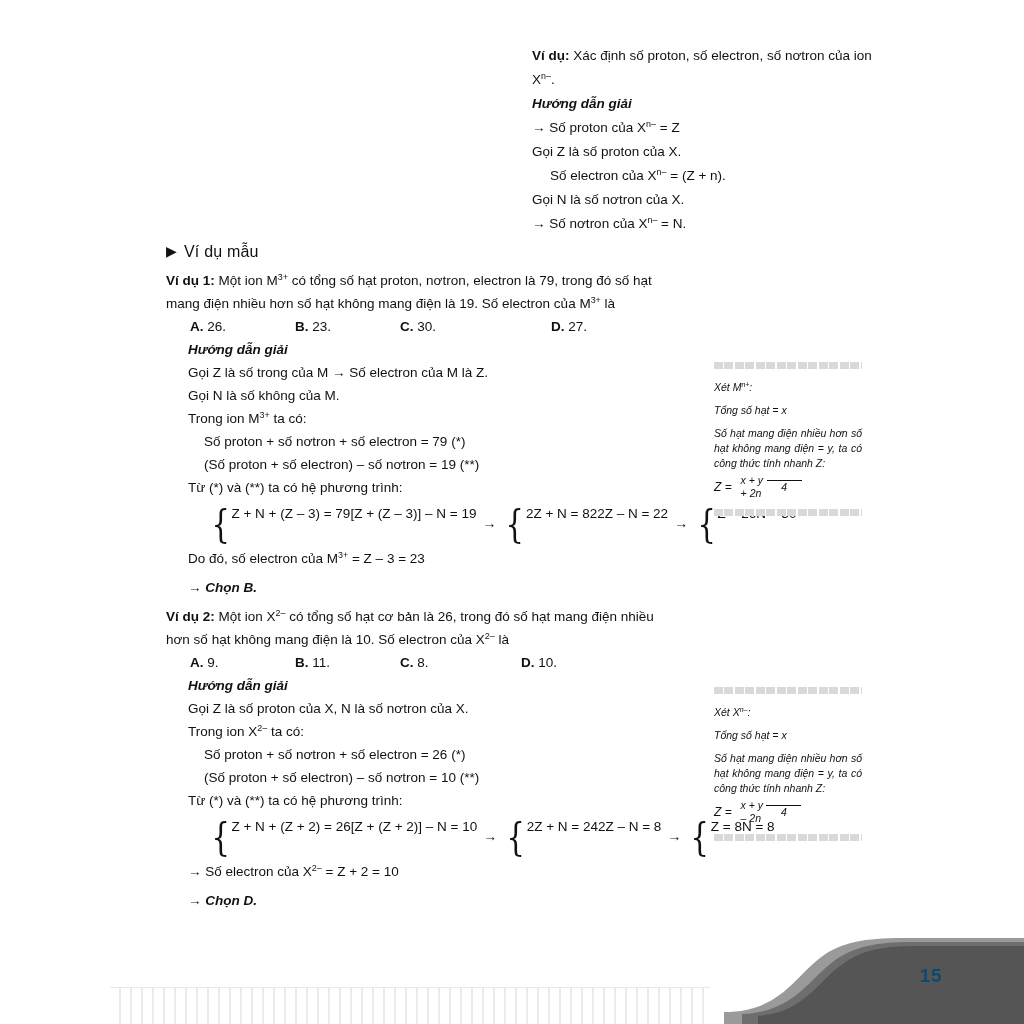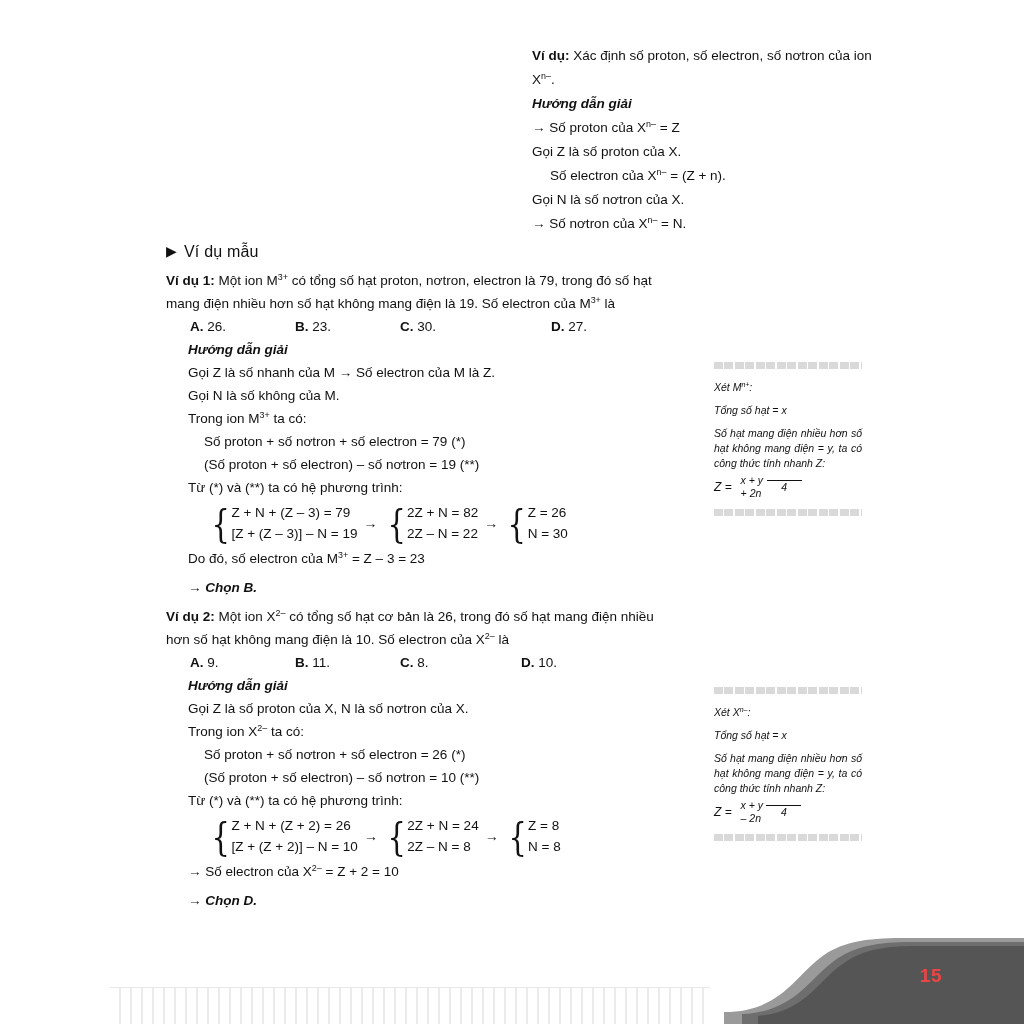--- a/index.html
+++ b/index.html
@@ -46,21 +46,21 @@
   .brace {
     font-size: 40px;
     line-height: 40px;
     font-family: "DejaVu Serif", serif;
     transform: scaleX(.72);
     transform-origin: center;
     margin-right: -2px;
     display: flex;
     align-items: center;
   }
-  .sysrows { display: flex; flex-direction: column; justify-content: center; }
+  .sysrows { display: flex; justify-content: center; }
   .sysrows > div { line-height: 21px; white-space: nowrap; font-size: 13.5px; }
   .arrw { padding: 0 6px; font-size: 14px; }
 
   
   .note { position: absolute; width: 148px; font-style: italic; }
   .note .bar {
     height: 7px;
     background: repeating-linear-gradient(to right,
         #d9d9d9 0px, #d9d9d9 9px, #ffffff 9px, #ffffff 10.5px);
   }
@@ -96,21 +96,21 @@
     clip-path: path("M282,0 L282,82 L0,82 L0,72 C52,70 66,38 92,19 C112,4 136,0 170,0 Z");
   }
   #footer-wave-dark {
     position: absolute; right: 0; bottom: 0; width: 266px; height: 78px;
     background: #555555;
     -webkit-clip-path: path("M266,0 L266,78 L0,78 L0,70 C48,66 60,34 86,17 C106,3 128,0 160,0 Z");
     clip-path: path("M266,0 L266,78 L0,78 L0,70 C48,66 60,34 86,17 C106,3 128,0 160,0 Z");
   }
   #page-number {
     position: absolute; right: 82px; bottom: 37px;
-    color: #ef4444; font-size: 19px; font-weight: bold; letter-spacing: .5px;
+    color: #0c4a6e; font-size: 19px; font-weight: bold; letter-spacing: .5px;
   }
 </style>
 </head>
 <body>
 
 <div id="intro-block">
   <div class="ln wrapln">
     <span class="b">Ví dụ:</span>
     <span>Xác định số proton, số electron, số nơtron của ion X</span><sup>n–</sup><span>.</span>
   </div>
@@ -138,21 +138,21 @@
     </div>
 
     <div class="opts">
       <span class="opt" style="left:24px;"><span class="b">A.</span> <span>26.</span></span>
       <span class="opt" style="left:129px;"><span class="b">B.</span> <span>23.</span></span>
       <span class="opt" style="left:234px;"><span class="b">C.</span> <span>30.</span></span>
       <span class="opt" style="left:339px;margin-left:46px;"><span class="b">D.</span> <span>27.</span></span>
     </div>
 
     <div class="para lvl1 bi">Hướng dẫn giải</div>
-    <div class="para lvl1">Gọi Z là số nhanh của M → Số electron của M là Z.</div>
+    <div class="para lvl1">Gọi Z là số trong của M → Số electron của M là Z.</div>
     <div class="para lvl1">Gọi N là số không của M.</div>
     <div class="para lvl1"><span>Trong ion M</span><sup>3+</sup><span> ta có:</span></div>
     <div class="para lvl2">Số proton + số nơtron + số electron = 79 (*)</div>
     <div class="para lvl2">(Số proton + số electron) – số nơtron = 19 (**)</div>
     <div class="para lvl1">Từ (*) và (**) ta có hệ phương trình:</div>
 
     <div class="eqrow">
       <div class="sys">
         <span class="brace">{</span>
         <div class="sysrows">

